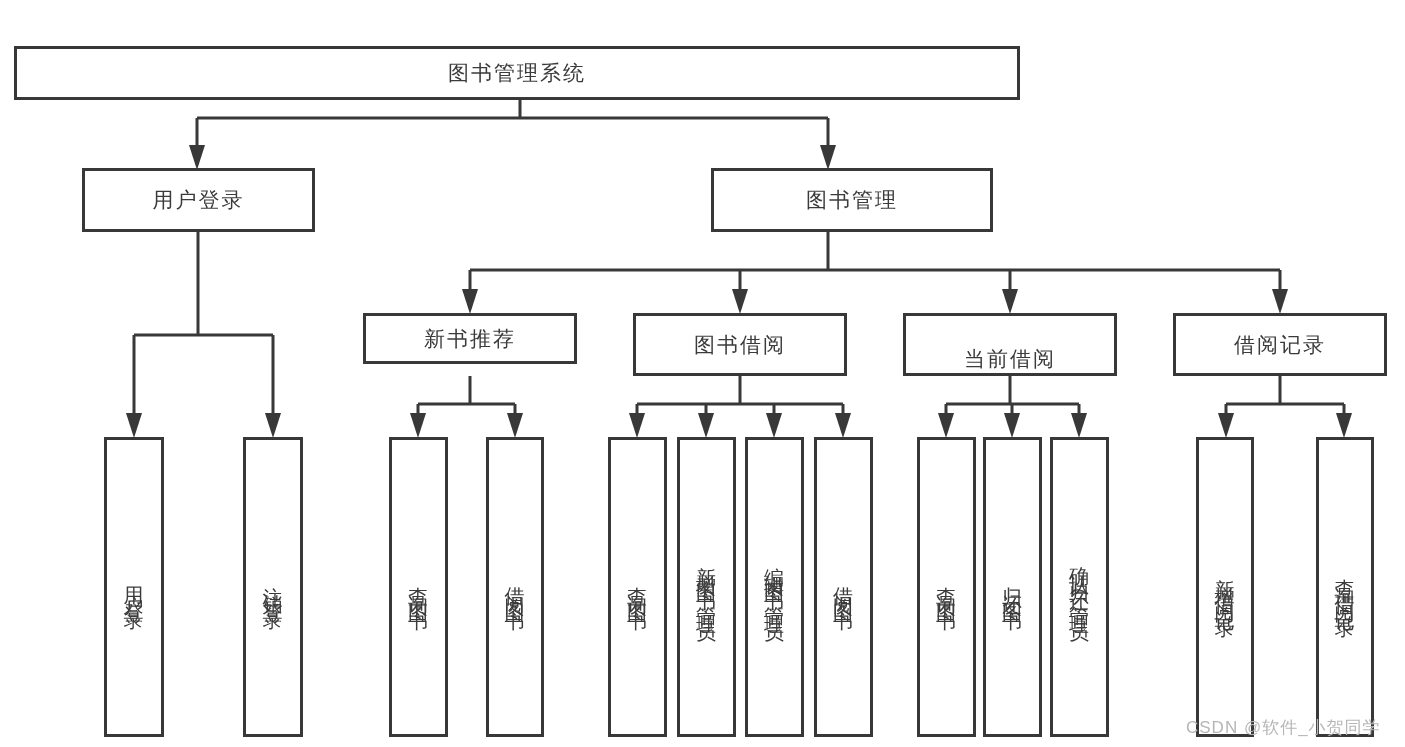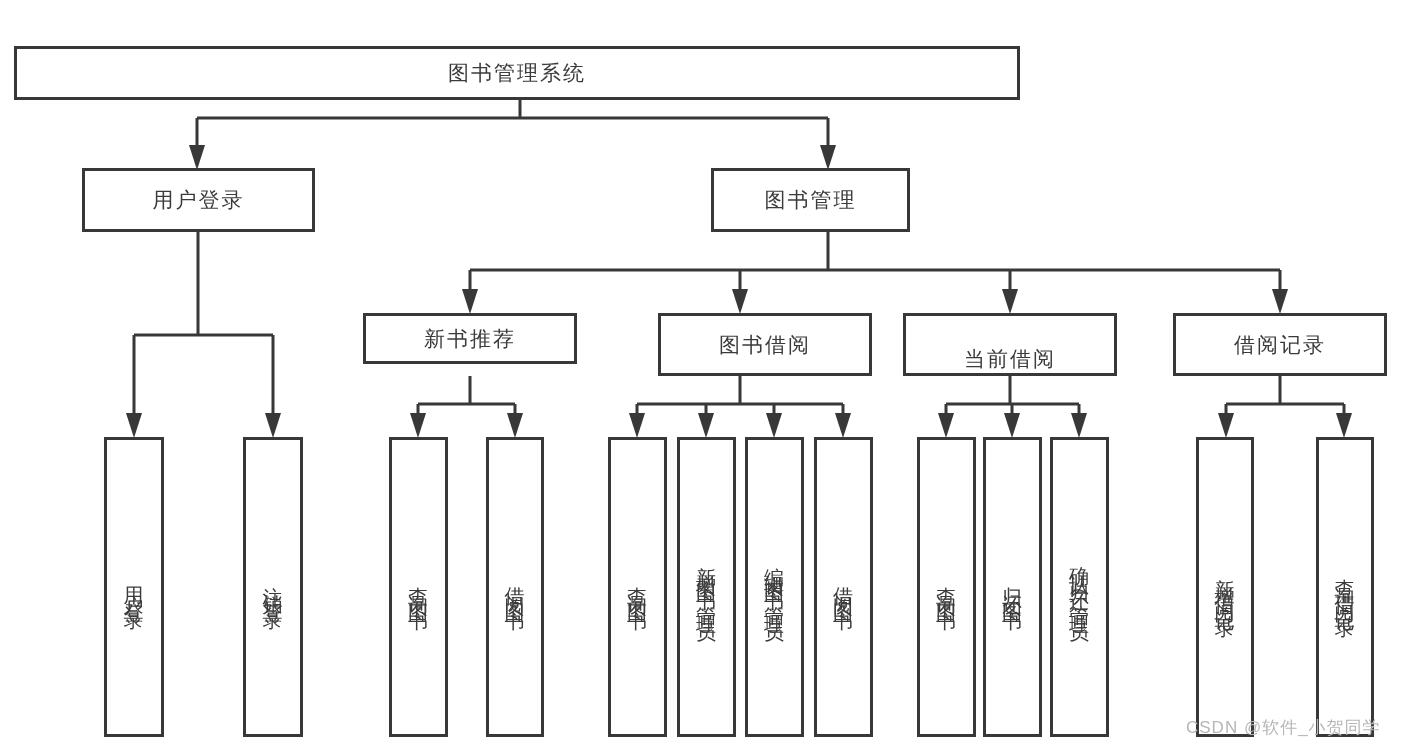--- a/index.html
+++ b/index.html
@@ -102,28 +102,28 @@
     </g>
   </svg>
 
   <div class="box" style="left:14px; top:14px; width:1006px; height:54px;margin-top:32px;">
     <span class="hlabel">图书管理系统</span>
   </div>
 
   <div class="box" style="left:82px; top:168px; width:233px; height:64px;">
     <span class="hlabel">用户登录</span>
   </div>
-  <div class="box" style="left:711px; top:168px; width:199px; height:64px;justify-content:center;">
+  <div class="box" style="left:711px; top:168px; width:282px; height:64px;justify-content:center;">
     <span class="hlabel">图书管理</span>
   </div>
 
   <div class="box" style="left:363px; top:313px; width:214px; height:51px;">
     <span class="hlabel">新书推荐</span>
   </div>
-  <div class="box" style="left:658px; top:313px; width:214px; height:63px;">
+  <div class="box" style="left:633px; top:313px; width:214px; height:63px;">
     <span class="hlabel">图书借阅</span>
   </div>
   <div class="box" style="left:903px; top:313px; width:214px; height:63px;align-items:flex-end;">
     <span class="hlabel">当前借阅</span>
   </div>
   <div class="box" style="left:1173px; top:313px; width:214px; height:63px;">
     <span class="hlabel">借阅记录</span>
   </div>
 
   <div class="box" style="left:104px; top:437px; width:60px; height:300px;">

